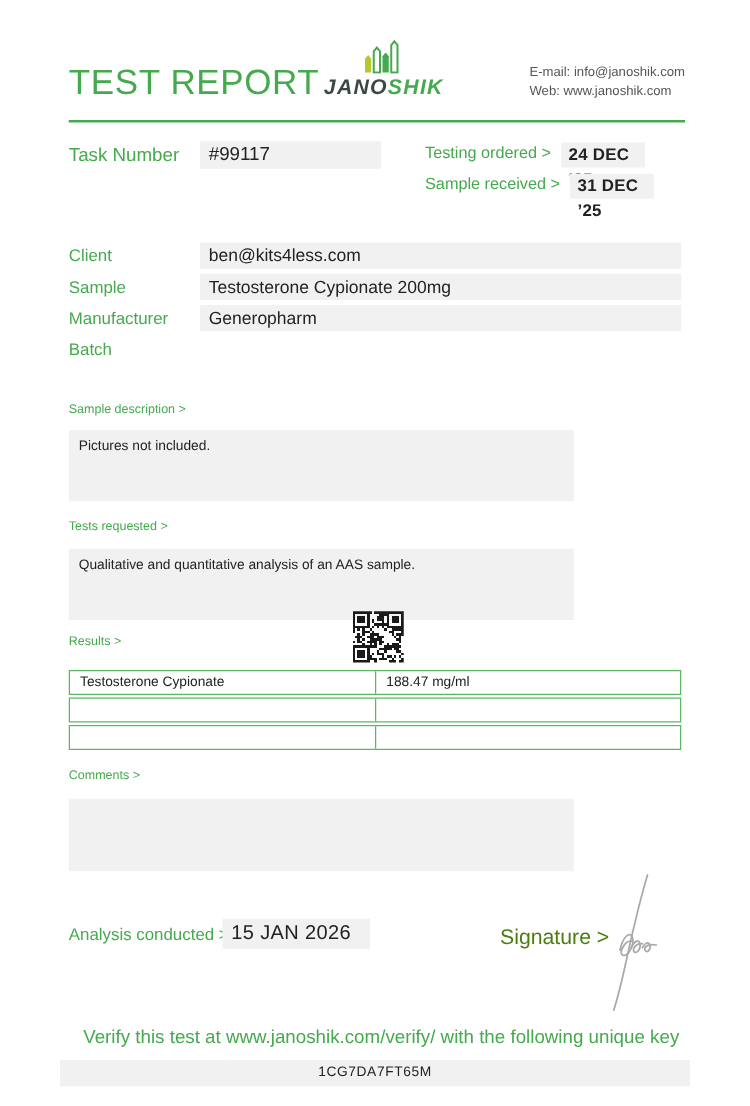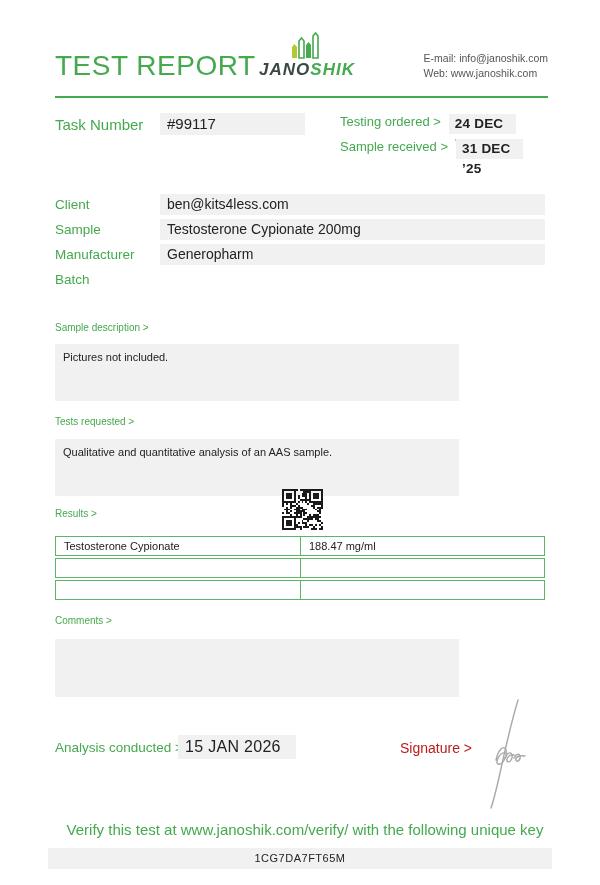--- a/index.html
+++ b/index.html
@@ -51,21 +51,21 @@
   .results-table { position:absolute; left:55px; top:536px; width:490px; }
   .r-row { display:flex; border:1px solid #5cb663; height:20px; margin-bottom:2px; background:#fff; }
   .r-cell { font-size:11px; color:#222; line-height:18px; padding-left:8px; }
   .r-cell.c1 { width:245px; border-right:1px solid #5cb663; }
   .r-cell.c2 { flex:1; }
 
   
   .analysis-label { position:absolute; left:55px; top:740px; font-size:13.5px; color:#45a94e; }
   .analysis-date { position:absolute; left:178px; top:735px; width:118px; height:24px;
     font-size:16px; line-height:24px; padding-left:7px; letter-spacing:.3px; }
-  .sig-label { position:absolute; left:400px; top:740px; font-size:14px; color:#b91c1c; }
+  .sig-label { position:absolute; left:400px; top:740px; font-size:17px; color:#4d7c0f; }
   .sig-art { position:absolute; left:478px; top:698px; }
 
   
   .verify-line { position:absolute; left:55px; top:821px; width:500px; font-size:15px; color:#45a94e;text-align:center; }
   .key-box { position:absolute; left:48px; top:848px; width:504px; height:21px;
     text-align:center; font-size:11px; line-height:21px; letter-spacing:.5px; }
 </style>
 </head>
 <body>
 

